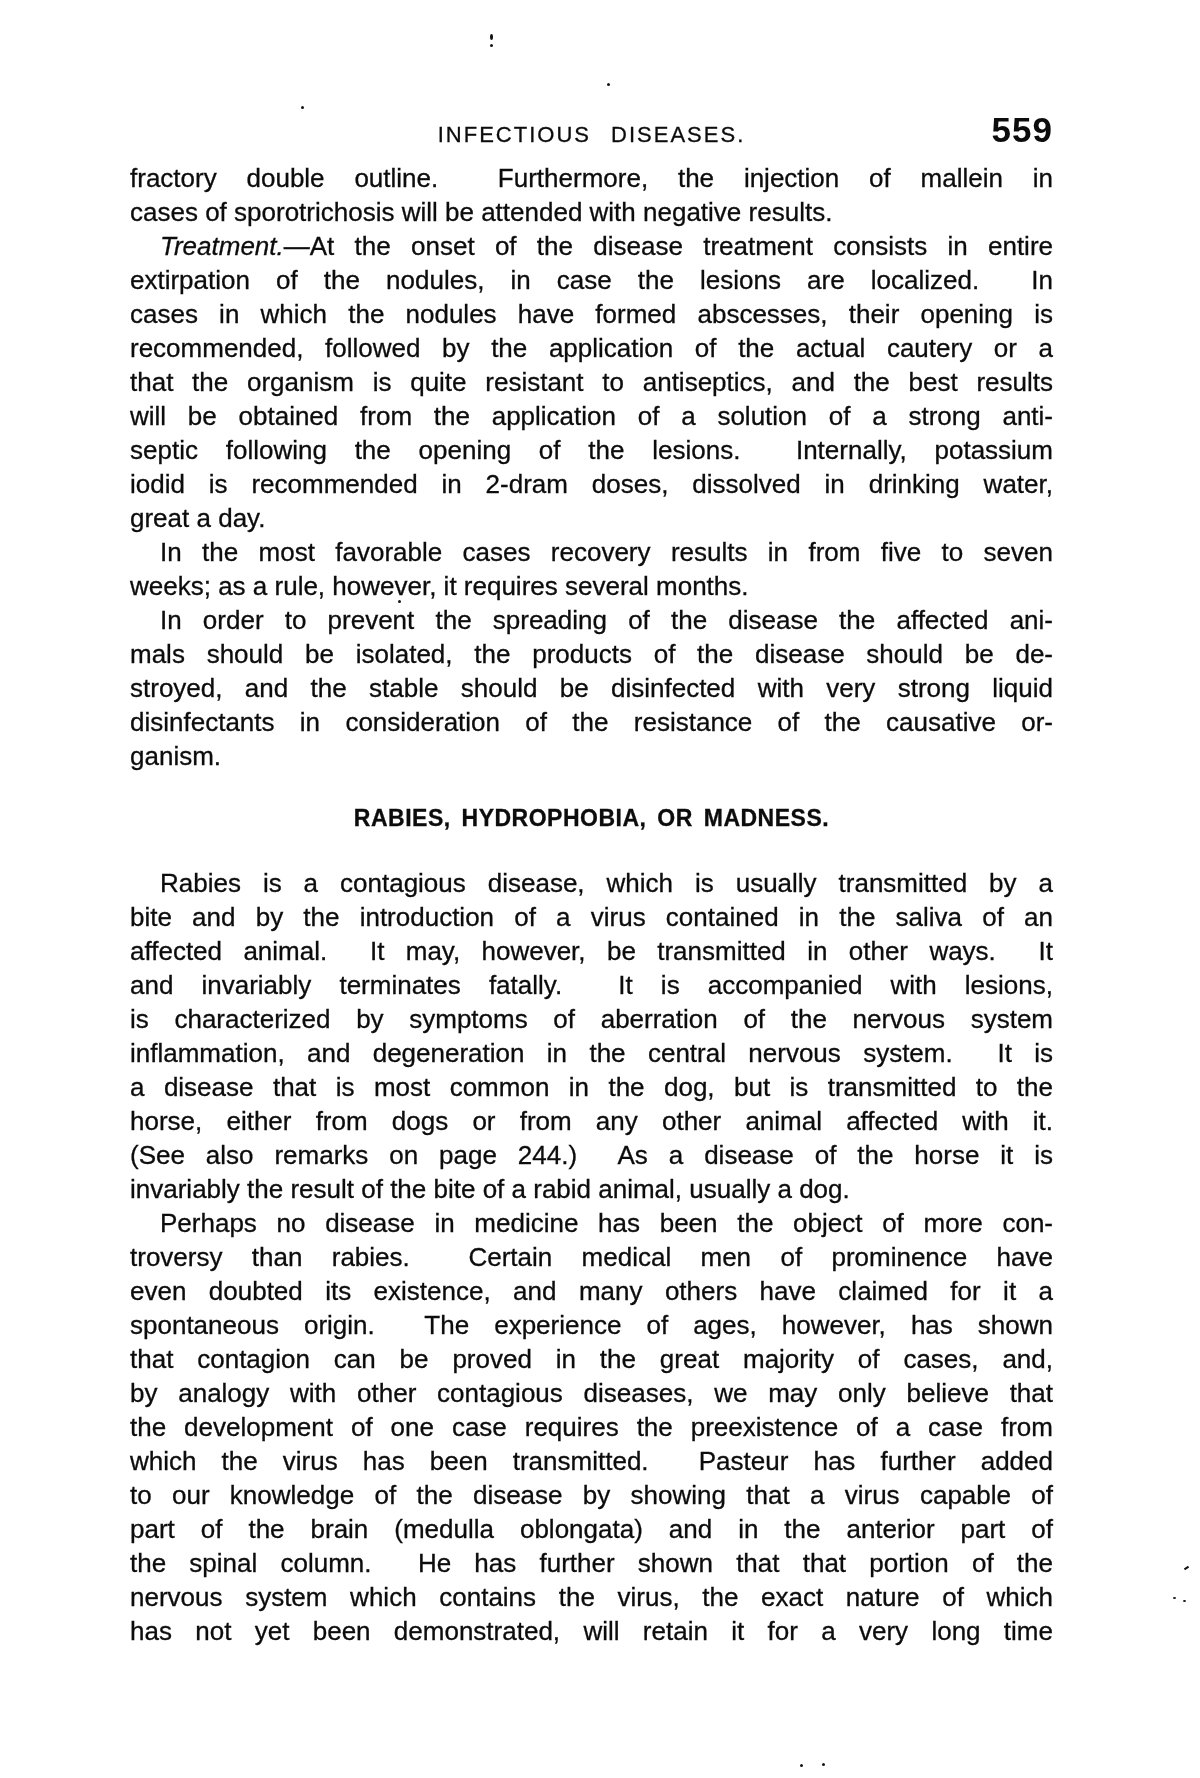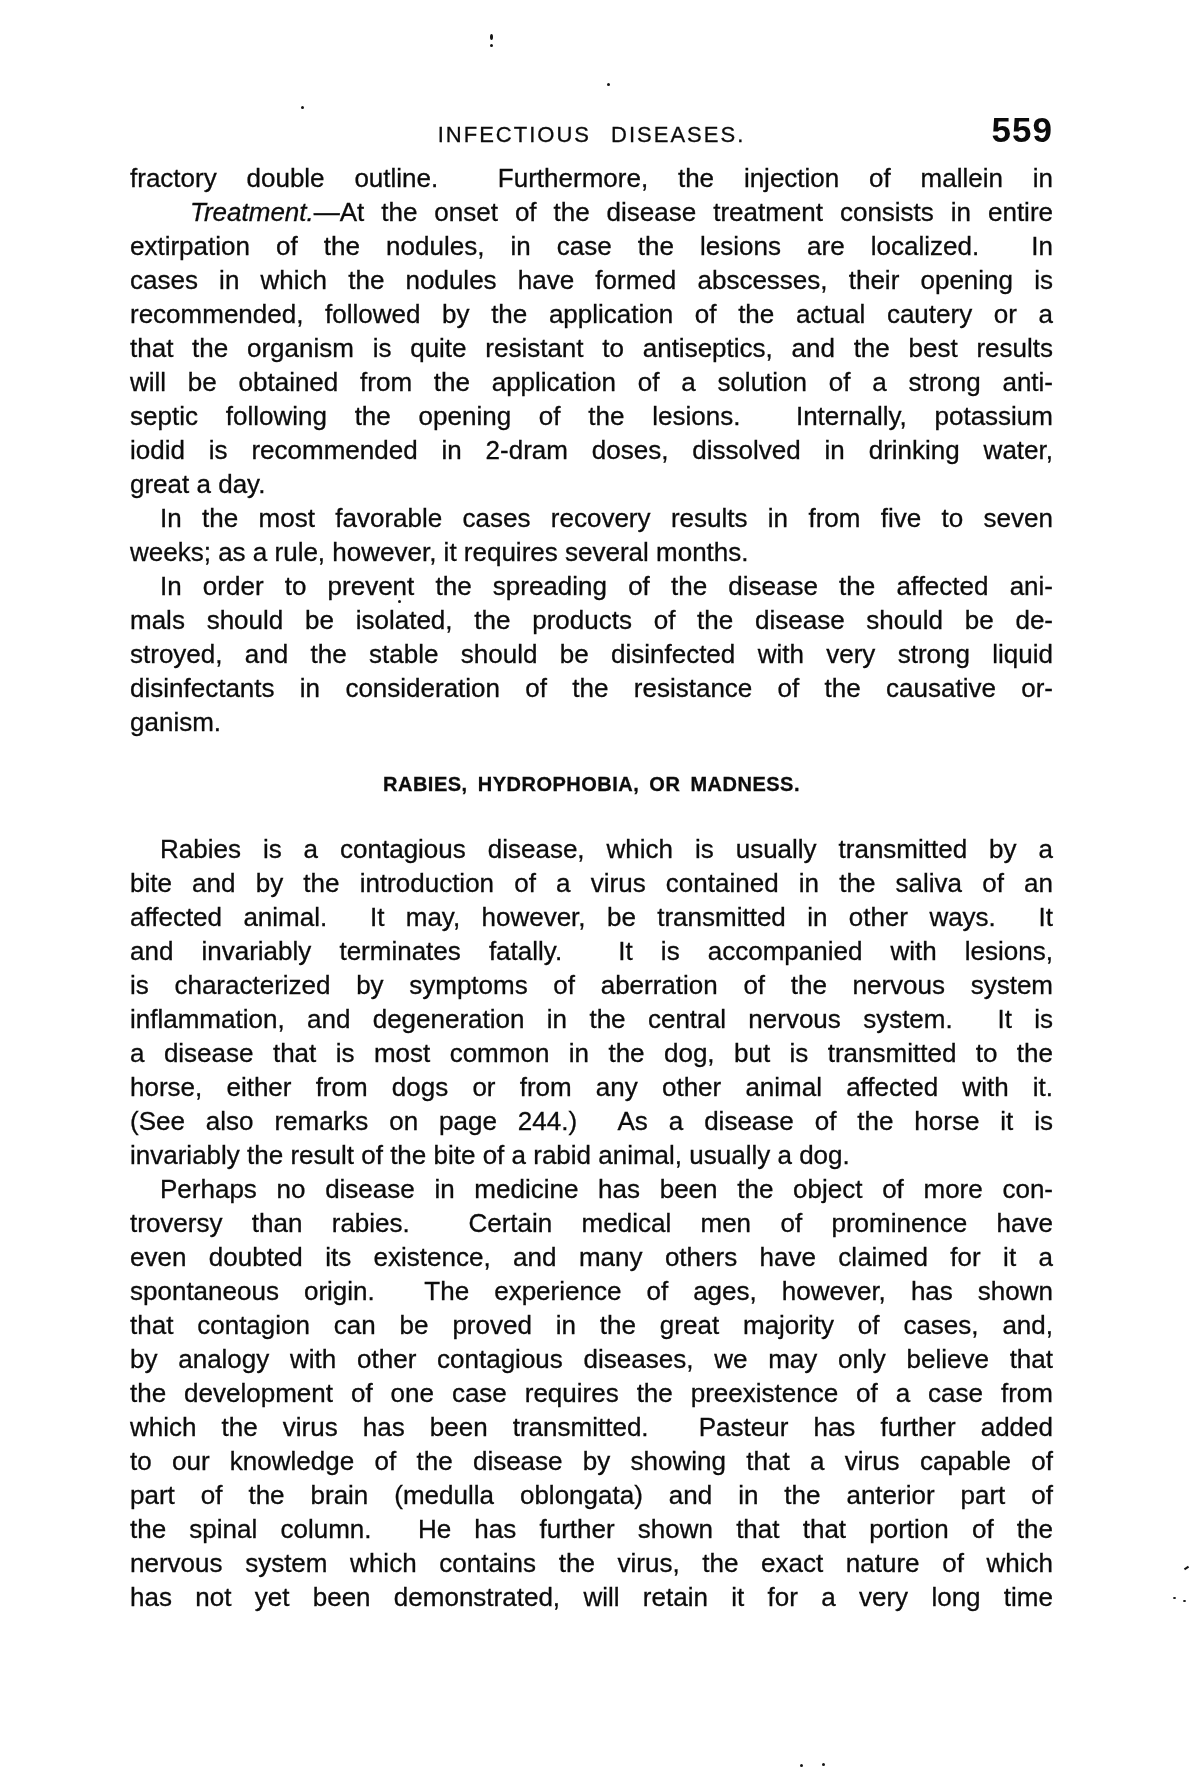--- a/index.html
+++ b/index.html
@@ -59,26 +59,25 @@
     white-space: normal;
   }
   .line.last {
     text-align-last: left;
   }
   .line.indent {
     text-indent: 30px;
   }
   .italic {
     font-style: italic;
-    margin-left: 30px;
   }
   .section-heading {
     text-align: center;
     font-weight: bold;
-    font-size: 20px;
+    font-size: 23px;
     line-height: 34px;
     letter-spacing: 0.5px;
     word-spacing: 4px;
     margin-top: 28px;
     margin-bottom: 31px;
     -webkit-text-stroke: 0.3px currentColor;
   }
   .speck {
     position: absolute;
     background: #151515;
@@ -101,20 +100,21 @@
   <span class="speck" style="left:800px;top:1764px;width:3px;height:3px;"></span>
   <span class="speck" style="left:822px;top:1763px;width:3px;height:3px;"></span>
 
   <div class="content">
     <div class="running-header">
       <div class="header-title">INFECTIOUS DISEASES.</div>
       <div class="page-number">559</div>
     </div>
     <div class="body">
         <div class="line">fractory double outline.&nbsp; Furthermore, the injection of mallein in</div>
+        <div class="line last">cases of sporotrichosis will be attended with negative results.</div>
         <div class="line indent"><span class="italic">Treatment.</span><span>—At the onset of the disease treatment consists in entire</span></div>
         <div class="line">extirpation of the nodules, in case the lesions are localized.&nbsp; In</div>
         <div class="line">cases in which the nodules have formed abscesses, their opening is</div>
         <div class="line">recommended, followed by the application of the actual cautery or a</div>
         <div class="line">that the organism is quite resistant to antiseptics, and the best results</div>
         <div class="line">will be obtained from the application of a solution of a strong anti-</div>
         <div class="line">septic following the opening of the lesions.&nbsp; Internally, potassium</div>
         <div class="line">iodid is recommended in 2-dram doses, dissolved in drinking water,</div>
         <div class="line last">great a day.</div>
         <div class="line indent">In the most favorable cases recovery results in from five to seven</div>

